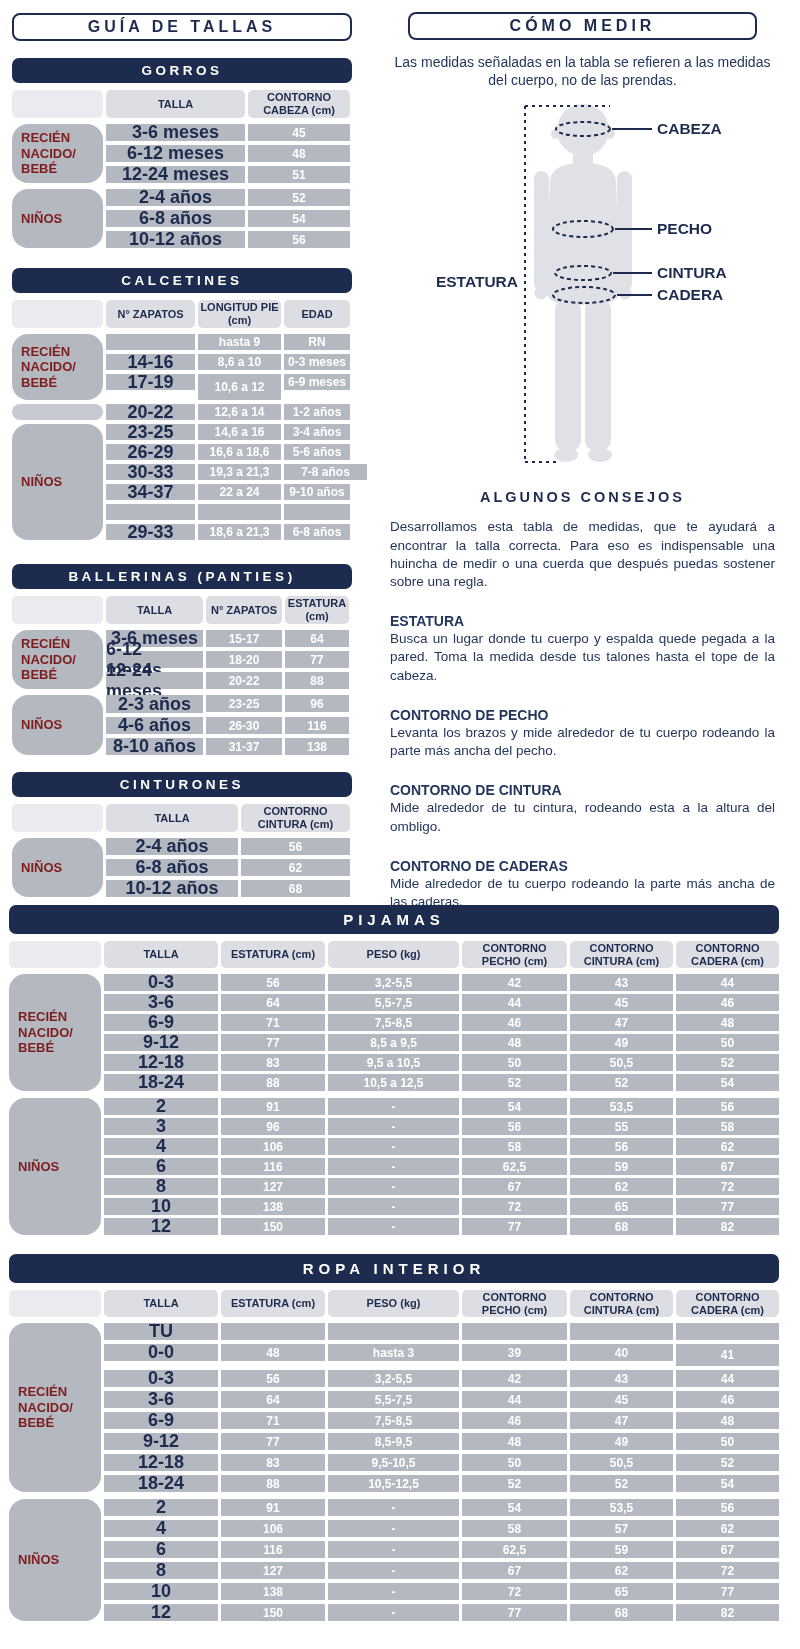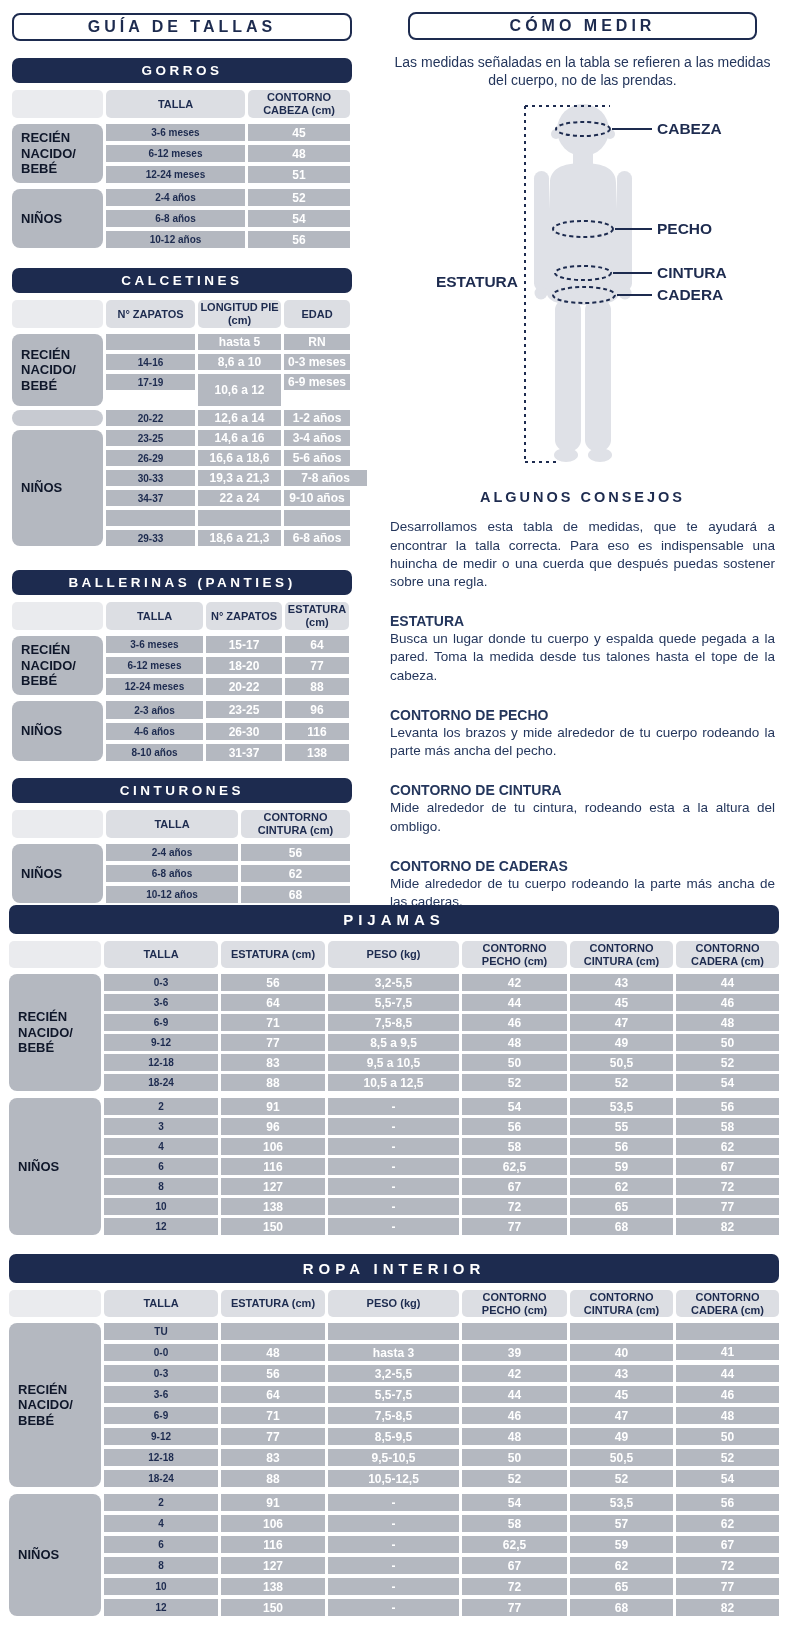--- a/index.html
+++ b/index.html
@@ -20,29 +20,29 @@
   .bar.big{height:29px;font-size:15px;letter-spacing:5px;}
   
   .tbl{margin-top:7px;}
   .thead{display:flex;gap:3px;}
   .cell-corner{background:#eaebee;border-radius:5px;flex:none;}
   .colhead{background:#dcdee3;border-radius:5px;flex:none;color:#1d2b4f;
     font-weight:bold;font-size:11px;line-height:1.15;text-align:center;
     display:flex;align-items:center;justify-content:center;padding:2px 1px;box-sizing:border-box;}
   .groups{display:flex;flex-direction:column;margin-top:6px;}
   .group{display:flex;gap:3px;}
-  .glabel{background:#b4b8c0;border-radius:8px;flex:none;color:#0f172a;
+  .glabel{background:#b4b8c0;border-radius:16px;flex:none;color:#7f1d1d;
     font-weight:bold;font-size:13px;line-height:1.2;display:flex;align-items:center;
     padding-left:9px;box-sizing:border-box;}
   .glabel.light{background:#c7cad1;}
   .grows{display:flex;flex-direction:column;flex:1;}
   .trow{display:flex;gap:3px;}
   .tcell{background:#b4b8c0;flex:none;color:#fff;font-weight:bold;font-size:12px;
     display:flex;align-items:center;justify-content:center;box-sizing:border-box;}
-  .tcell.first{color:#1d2b4f;font-size:10px;}
+  .tcell.first{color:#1d2b4f;font-size:18px;}
   
   .intro{margin:13px 2px 0 2px;font-size:14px;line-height:1.3;text-align:center;}
   .diagram{margin-top:14px;}
   .consejos-title{margin:14px 0 0 0;text-align:center;font-size:14.5px;
     font-weight:bold;letter-spacing:3px;color:#1d2b4f;}
   .para{margin:13px 0 0 0;font-size:13.5px;line-height:1.35;text-align:justify;}
   .tip{margin-top:22px;}
   .tip h4{margin:0;font-size:14px;color:#24365c;}
   .tip p{margin:1px 0 0 0;font-size:13.5px;line-height:1.35;text-align:justify;}
   .mt17{margin-top:17px;} .mt20{margin-top:20px;} .mt24{margin-top:24px;}
@@ -112,31 +112,31 @@
             <div class="colhead" style="width: 89px; height: 28px;">N° ZAPATOS</div>
             <div class="colhead" style="width: 83px; height: 28px;">LONGITUD PIE (cm)</div>
             <div class="colhead" style="width: 66px; height: 28px;">EDAD</div>
           </div>
           <div class="groups" style="row-gap: 4px;">
             <div class="group">
               <div class="glabel" style="width: 91px;">RECIÉN NACIDO/ BEBÉ</div>
               <div class="grows" style="row-gap: 4px;">
                 <div class="trow">
                   <div class="tcell first" style="width: 89px; height: 16px;"></div>
-                  <div class="tcell" style="width: 83px; height: 16px;">hasta 5</div>
+                  <div class="tcell" style="width: 83px; height: 16px;">hasta 9</div>
                   <div class="tcell" style="width: 66px; height: 16px;">RN</div>
                 </div>
                 <div class="trow">
                   <div class="tcell first" style="width: 89px; height: 16px;">14-16</div>
                   <div class="tcell" style="width: 83px; height: 16px;">8,6 a 10</div>
                   <div class="tcell" style="width: 66px; height: 16px;">0-3 meses</div>
                 </div>
                 <div class="trow">
                   <div class="tcell first" style="width: 89px; height: 16px;">17-19</div>
-                  <div class="tcell" style="width: 83px; height: 32px;">10,6 a 12</div>
+                  <div class="tcell" style="width: 83px; height: 26px;">10,6 a 12</div>
                   <div class="tcell" style="width: 66px; height: 16px;">6-9 meses</div>
                 </div>
               </div>
             </div>
             <div class="group">
               <div class="glabel light" style="width: 91px;"></div>
               <div class="grows" style="row-gap: 4px;">
                 <div class="trow">
                   <div class="tcell first" style="width: 89px; height: 16px;">20-22</div>
                   <div class="tcell" style="width: 83px; height: 16px;">12,6 a 14</div>
@@ -498,21 +498,21 @@
                   <div class="tcell" style="width: 105px; height: 17px;"></div>
                   <div class="tcell" style="width: 103px; height: 17px;"></div>
                   <div class="tcell" style="width: 103px; height: 17px;"></div>
                 </div>
                 <div class="trow">
                   <div class="tcell first" style="width: 114px; height: 17px;">0-0</div>
                   <div class="tcell" style="width: 104px; height: 17px;">48</div>
                   <div class="tcell" style="width: 131px; height: 17px;">hasta 3</div>
                   <div class="tcell" style="width: 105px; height: 17px;">39</div>
                   <div class="tcell" style="width: 103px; height: 17px;">40</div>
-                  <div class="tcell" style="width: 103px; height: 16px;">41</div>
+                  <div class="tcell" style="width: 103px; height: 22px;">41</div>
                 </div>
                 <div class="trow">
                   <div class="tcell first" style="width: 114px; height: 17px;">0-3</div>
                   <div class="tcell" style="width: 104px; height: 17px;">56</div>
                   <div class="tcell" style="width: 131px; height: 17px;">3,2-5,5</div>
                   <div class="tcell" style="width: 105px; height: 17px;">42</div>
                   <div class="tcell" style="width: 103px; height: 17px;">43</div>
                   <div class="tcell" style="width: 103px; height: 17px;">44</div>
                 </div>
                 <div class="trow">

